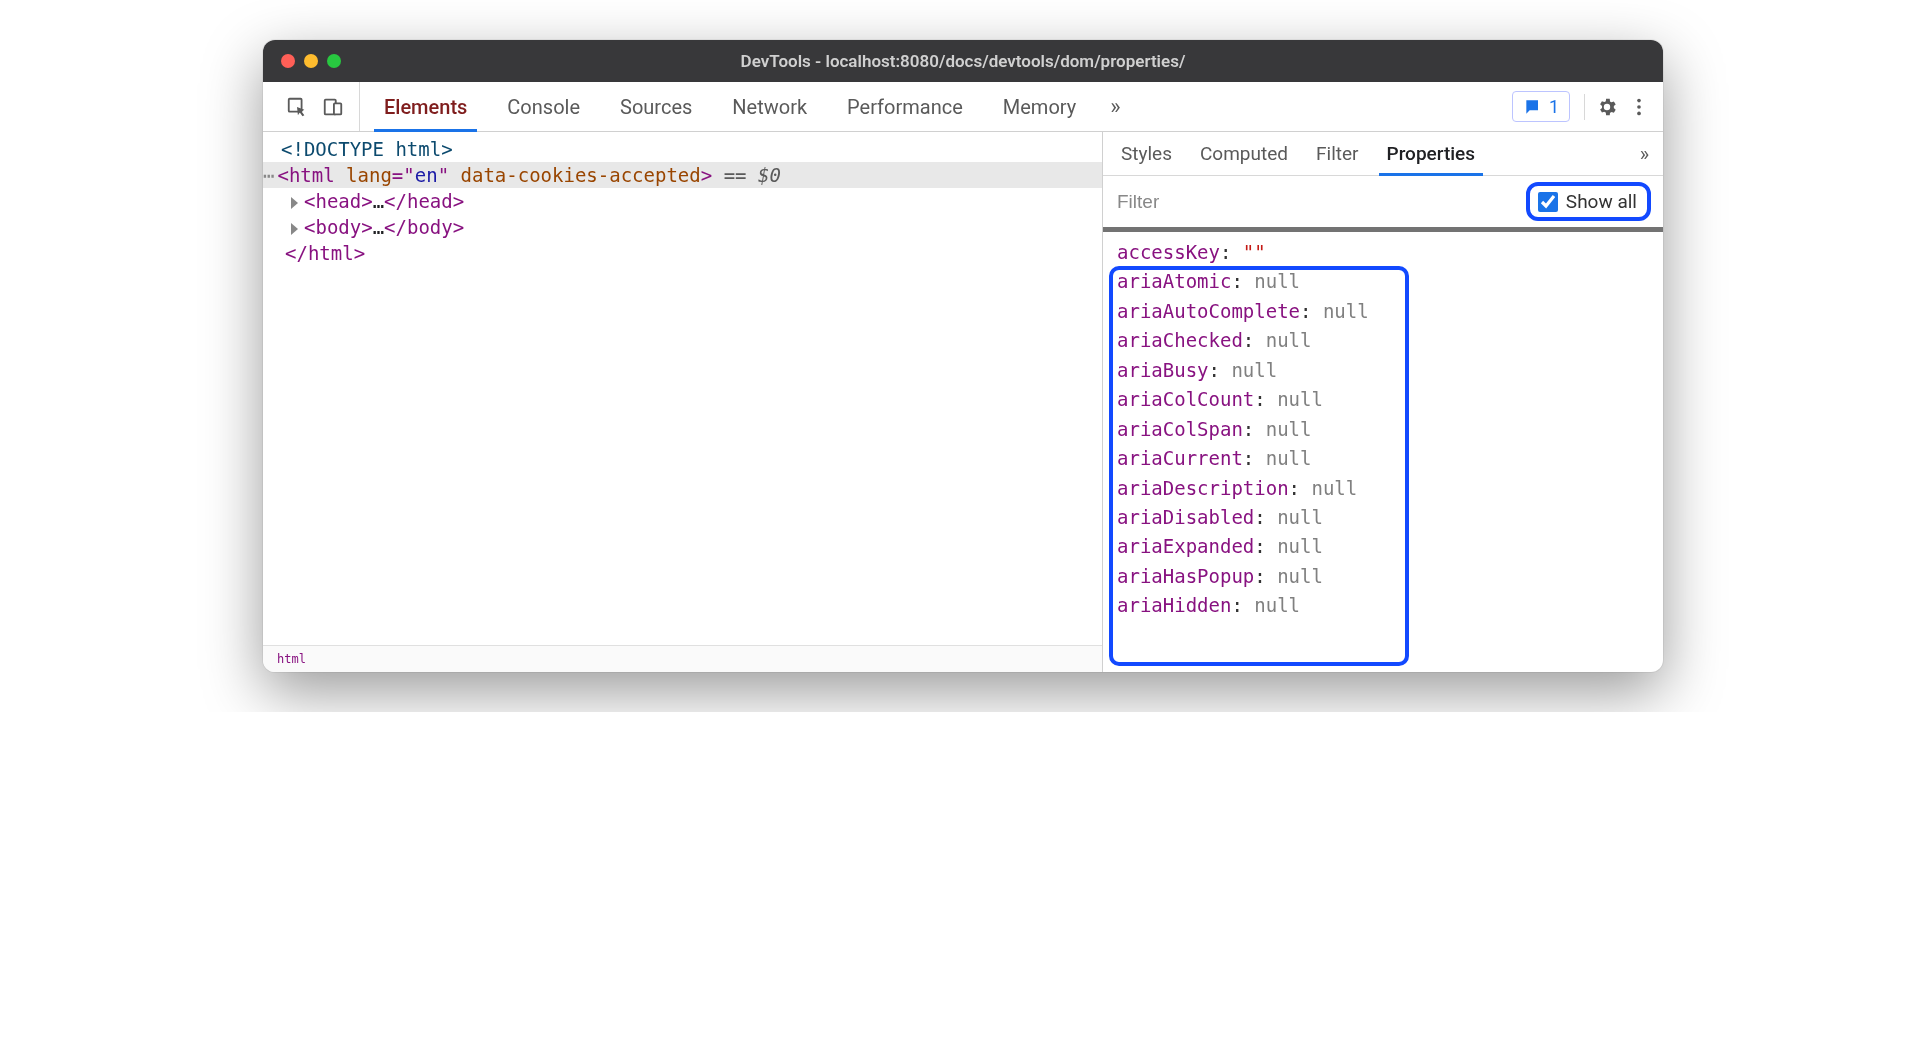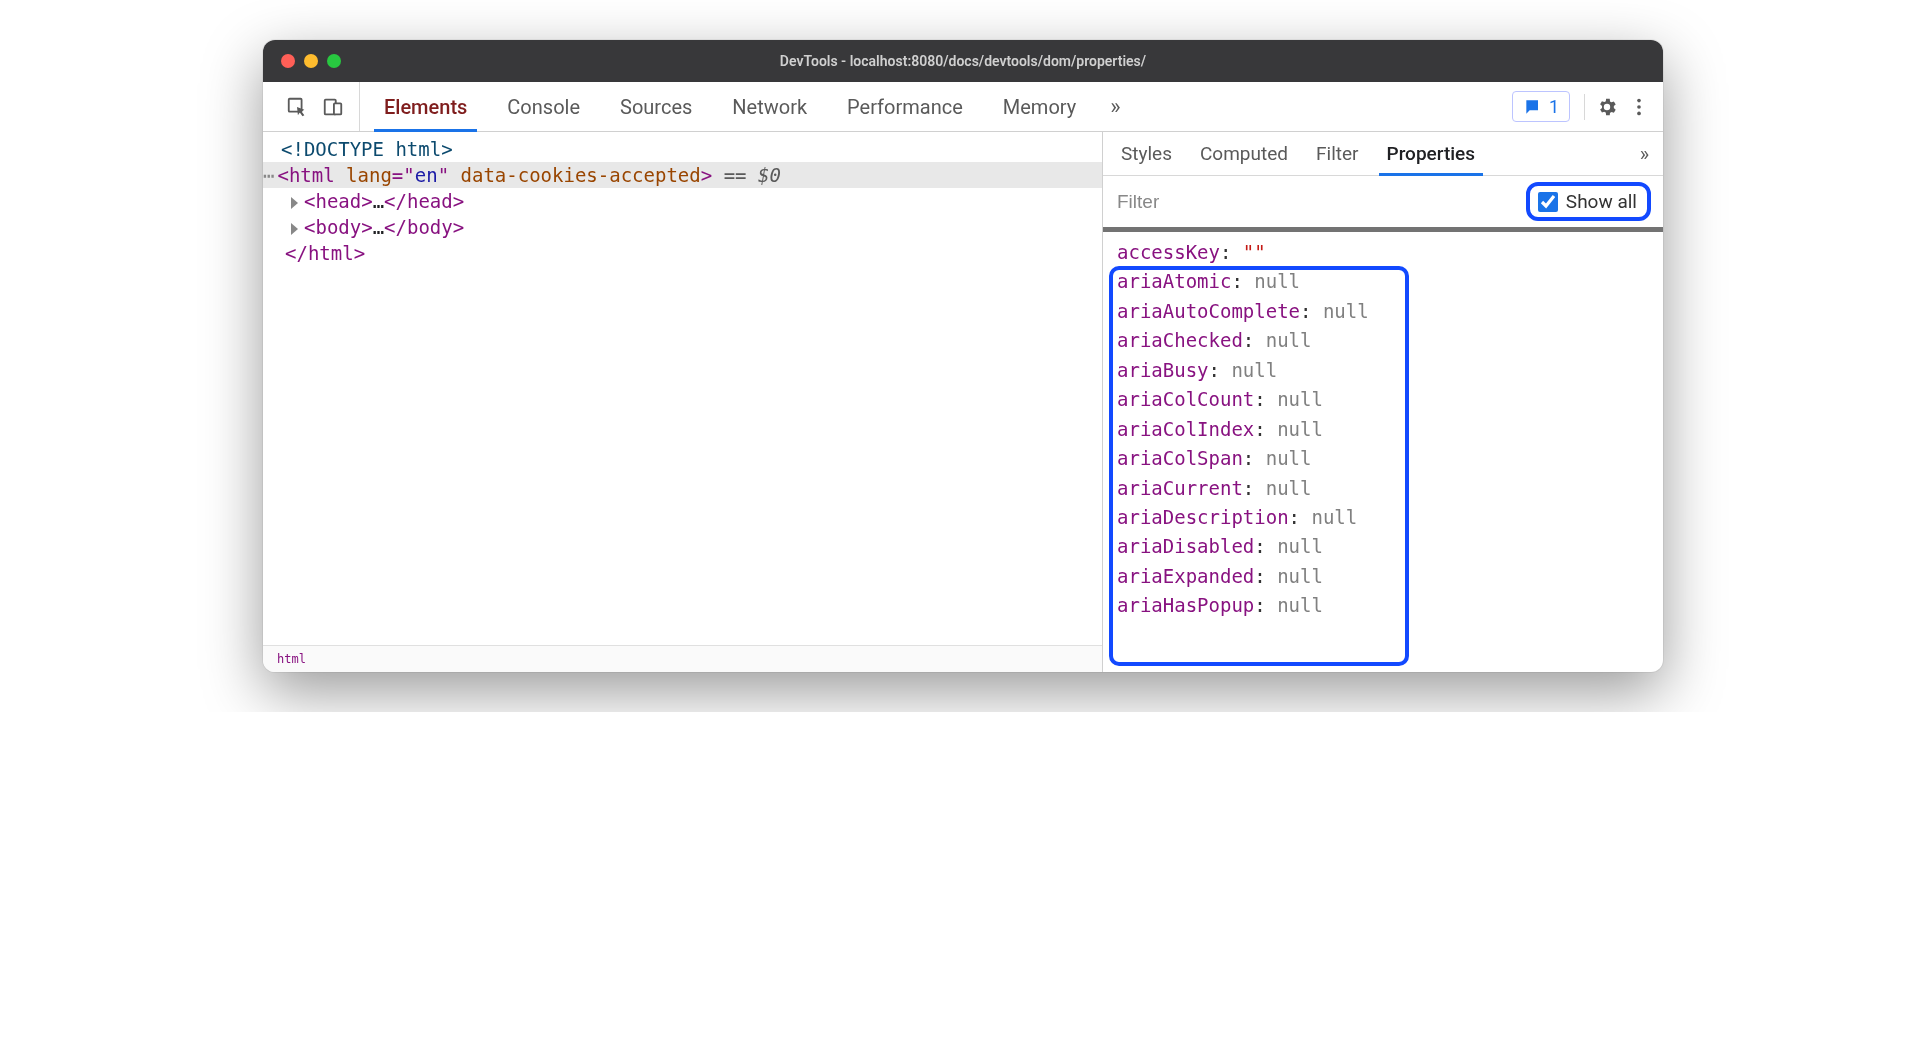--- a/index.html
+++ b/index.html
@@ -32,21 +32,21 @@
   }
   .light { width: 14px; height: 14px; border-radius: 50%; }
   .light.red { background: #ff5f57; }
   .light.yellow { background: #febc2e; }
   .light.green { background: #28c840; }
   .title-text {
     position: absolute;
     left: 50%;
     transform: translateX(-50%);
     color: #d0d0d0;
-    font-size: 14px;
+    font-size: 17px;
     font-weight: 600;
   }
   .toolbar {
     height: 50px;
     display: flex;
     align-items: stretch;
     border-bottom: 1px solid #d0d0d0;
     padding: 0 8px;
   }
   .toolbar-left {
@@ -359,24 +359,24 @@
         </label>
       </div>
       <div class="props-list" id="props-list">
         <div class="highlight-box"></div>
       <div class="prop-row"><span class="prop-name">accessKey</span><span class="prop-colon">: </span><span class="prop-val-str">""</span></div>
           <div class="prop-row"><span class="prop-name">ariaAtomic</span><span class="prop-colon">: </span><span class="prop-val-null">null</span></div>
           <div class="prop-row"><span class="prop-name">ariaAutoComplete</span><span class="prop-colon">: </span><span class="prop-val-null">null</span></div>
           <div class="prop-row"><span class="prop-name">ariaChecked</span><span class="prop-colon">: </span><span class="prop-val-null">null</span></div>
           <div class="prop-row"><span class="prop-name">ariaBusy</span><span class="prop-colon">: </span><span class="prop-val-null">null</span></div>
           <div class="prop-row"><span class="prop-name">ariaColCount</span><span class="prop-colon">: </span><span class="prop-val-null">null</span></div>
-          <div class="prop-row"><span class="prop-name">ariaColIndex</span><span class="prop-colon">: </span><span class="prop-val-null">null</span></div>
           <div class="prop-row"><span class="prop-name">ariaColSpan</span><span class="prop-colon">: </span><span class="prop-val-null">null</span></div>
           <div class="prop-row"><span class="prop-name">ariaCurrent</span><span class="prop-colon">: </span><span class="prop-val-null">null</span></div>
           <div class="prop-row"><span class="prop-name">ariaDescription</span><span class="prop-colon">: </span><span class="prop-val-null">null</span></div>
           <div class="prop-row"><span class="prop-name">ariaDisabled</span><span class="prop-colon">: </span><span class="prop-val-null">null</span></div>
           <div class="prop-row"><span class="prop-name">ariaExpanded</span><span class="prop-colon">: </span><span class="prop-val-null">null</span></div>
           <div class="prop-row"><span class="prop-name">ariaHasPopup</span><span class="prop-colon">: </span><span class="prop-val-null">null</span></div>
+          <div class="prop-row"><span class="prop-name">ariaHidden</span><span class="prop-colon">: </span><span class="prop-val-null">null</span></div>
         </div>
     </div>
 
   </div>
 </div>
 
 </body></html>

